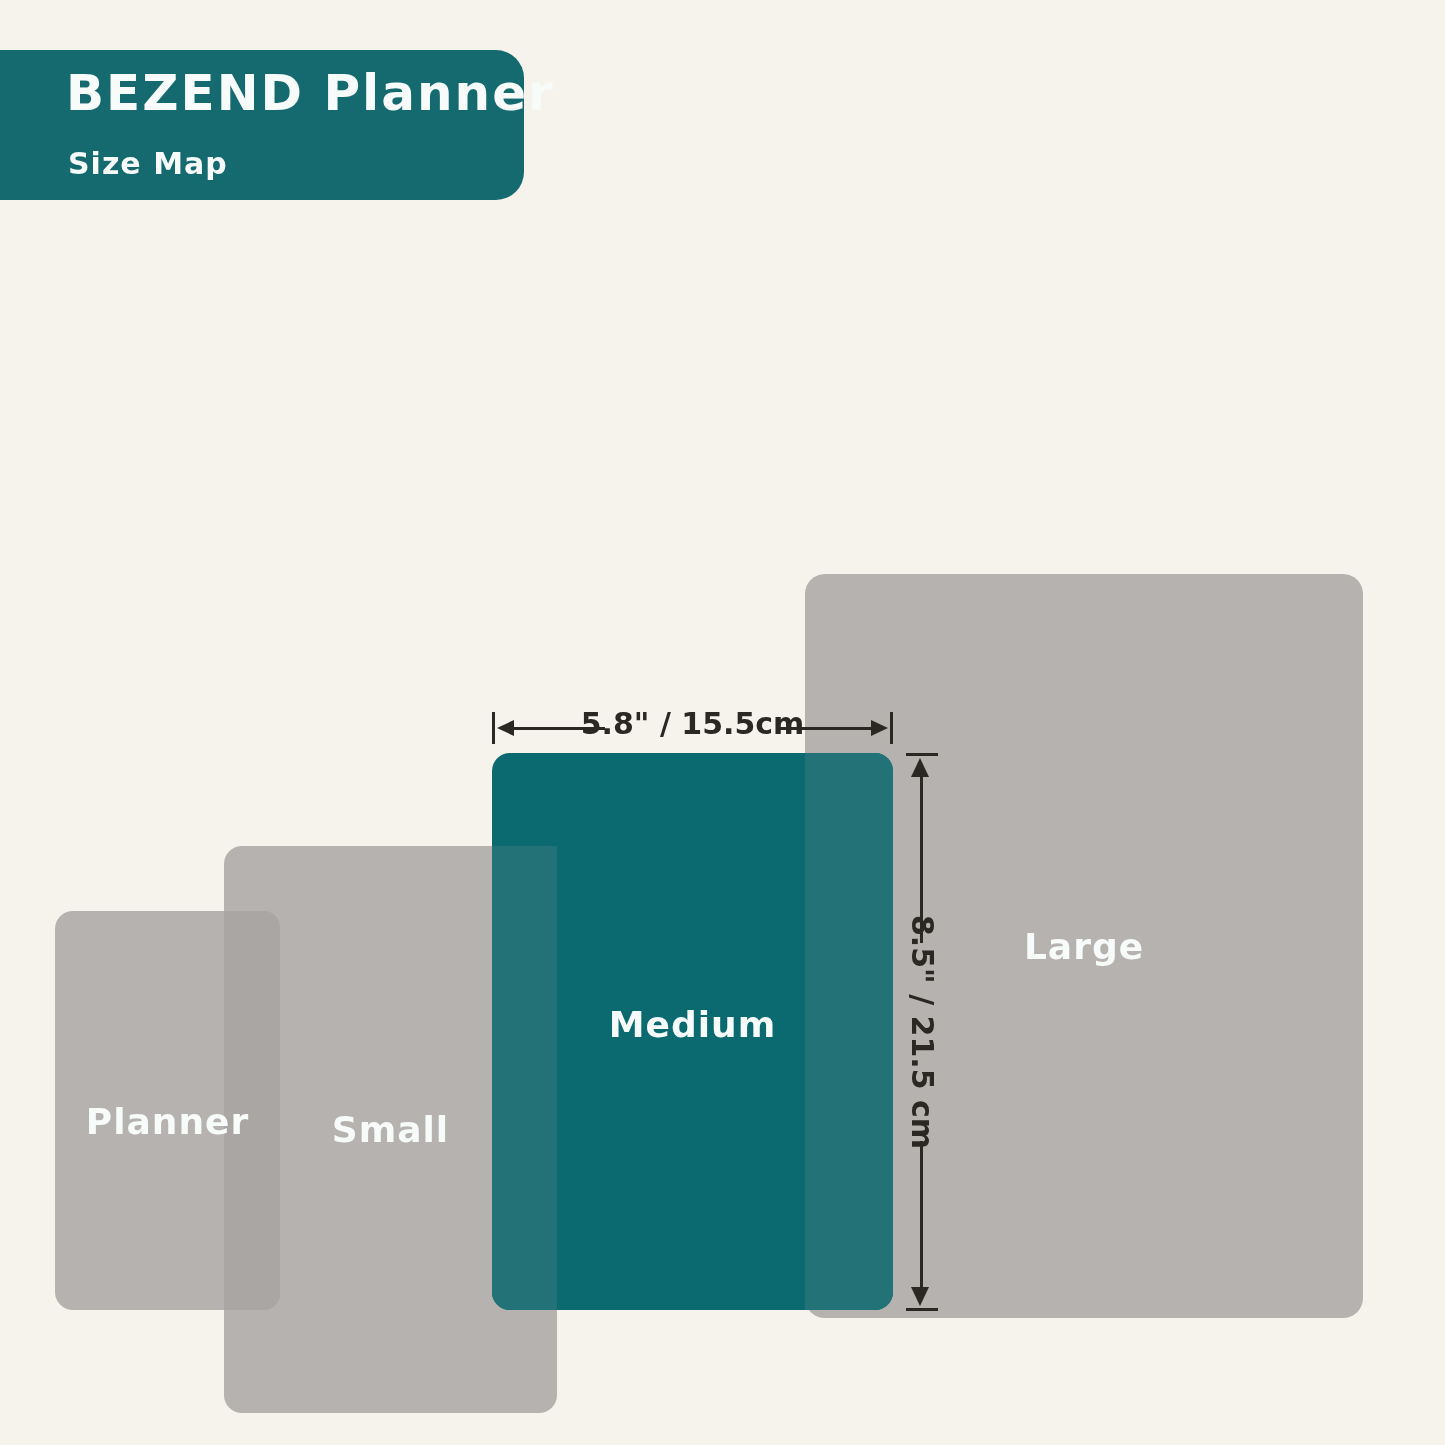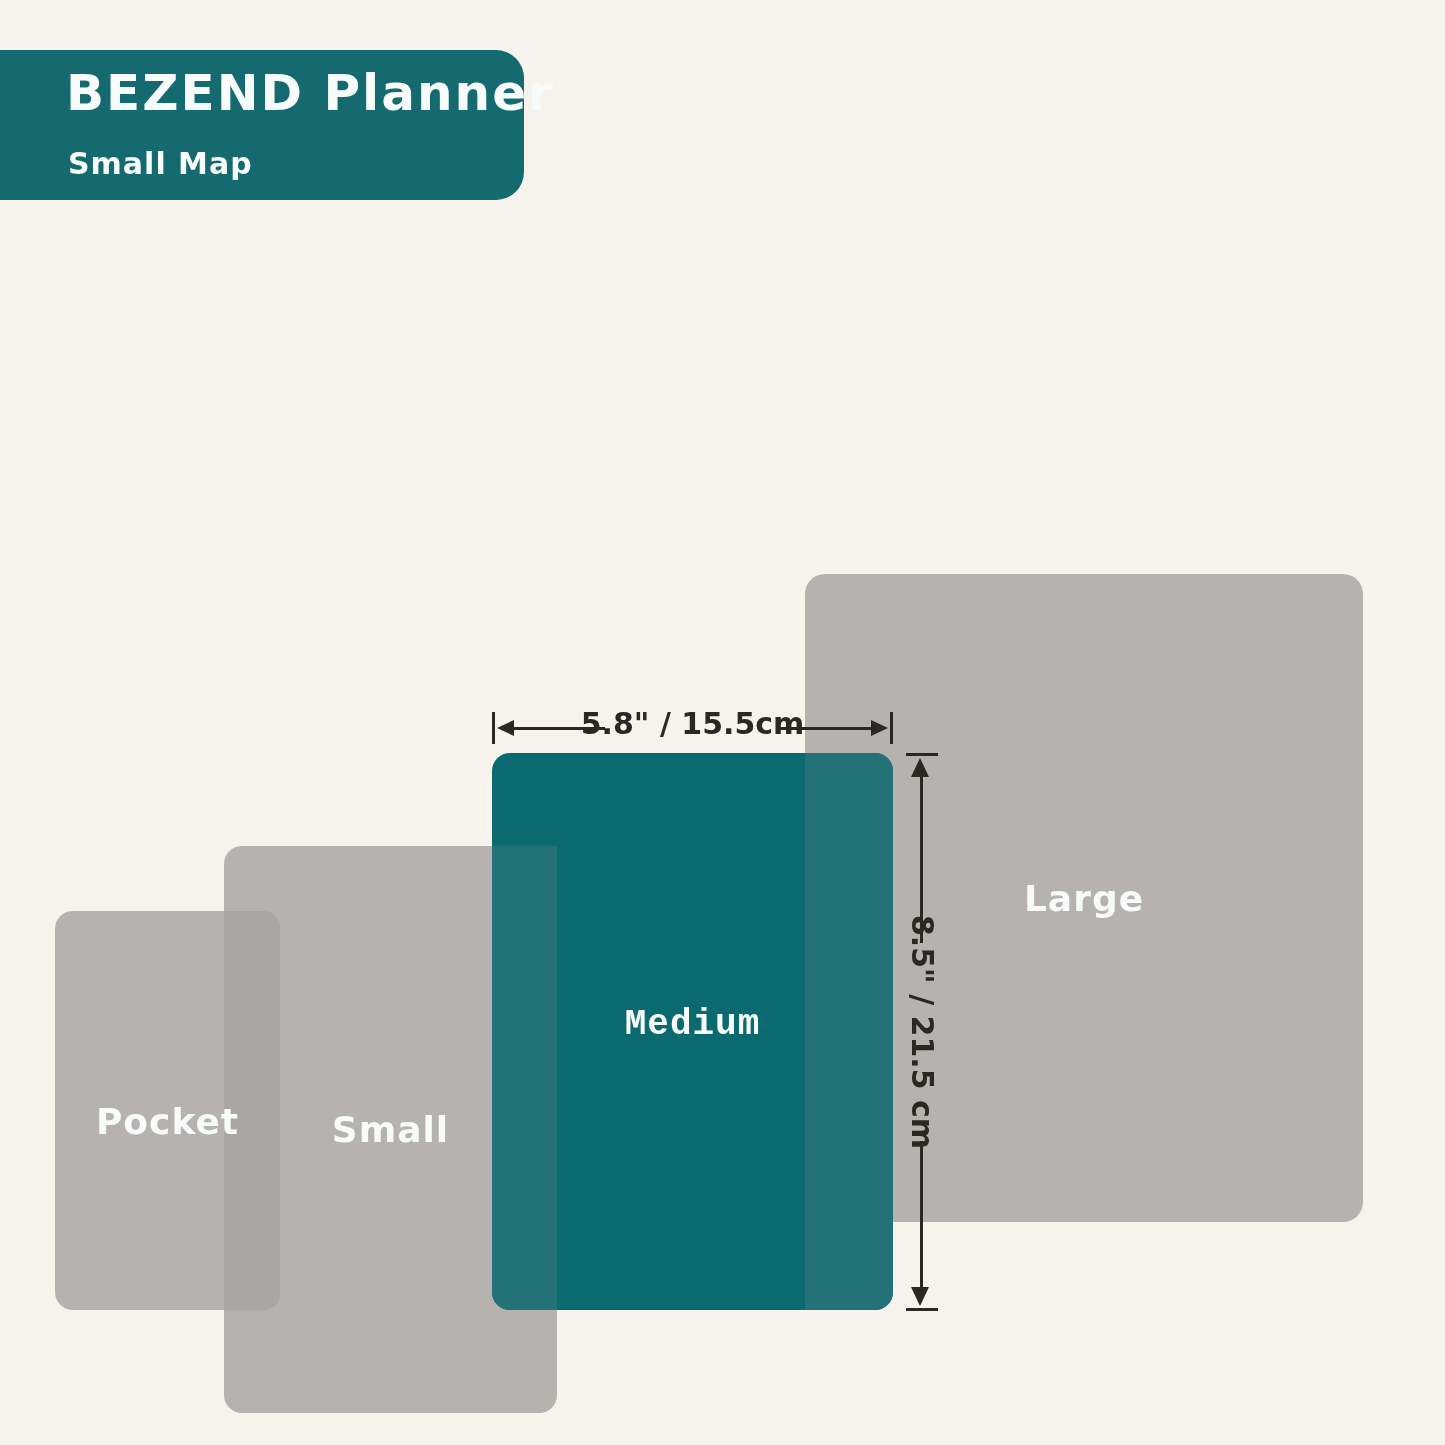--- a/index.html
+++ b/index.html
@@ -35,26 +35,26 @@
   }
   
   .card{
     position:absolute;display:flex;align-items:center;justify-content:center;
     border-radius:18px;overflow:hidden;
   }
   .card-label{
     position:relative;z-index:3;color:var(--label);
     font-size:36px;font-weight:600;letter-spacing:1px;white-space:nowrap;
   }
-  .card-large {left:805px;top:574px;width:558px;height:648px;background:var(--gray);border-radius:20px;}
+  .card-large {left:805px;top:574px;width:558px;height:744px;background:var(--gray);border-radius:20px;}
   .card-pocket{left:55px;top:911px;width:225px;height:399px;background:var(--gray);}
   .card-small {left:224px;top:846px;width:333px;height:567px;background:var(--gray);}
   .card-medium{left:492px;top:753px;width:401px;height:557px;background:var(--teal);}
   .card-pocket .card-label{padding-top:22px;}
-  .card-medium .card-label{padding-bottom:14px;font-family:Liberation Mono, monospace;}
+  .card-medium .card-label{padding-bottom:14px;}
   
   .overlap{position:absolute;z-index:1;}
   .ov-pocket-small{left:0;top:65px;width:56px;height:399px;background:var(--gray-overlap);border-radius:0 16px 16px 0;}
   .ov-small-medium{left:0;top:93px;width:65px;height:464px;background:var(--teal-overlap);}
   .ov-medium-large{left:313px;top:0;width:88px;height:557px;background:var(--teal-overlap);}
   
   .dim{position:absolute;color:var(--ink);}
   .dim .tick,.dim .seg{position:absolute;background:var(--ink);}
   .dim .arrow{position:absolute;width:0;height:0;}
   .dim-label{
@@ -78,29 +78,29 @@
   .dim-h .arrow-d{bottom:5px;left:6px;border-left:9px solid transparent;border-right:9px solid transparent;border-top:19px solid var(--ink);}
   .dim-h .seg-t{left:15px;top:22px;width:3px;height:168px;}
   .dim-h .seg-b{left:15px;bottom:22px;width:3px;height:148px;}
   .dim-h .dim-label{top:50%;left:50%;transform:translate(-50%,-50%) rotate(90deg);}
 </style>
 </head>
 <body>
 
 <div class="badge">
   <div class="badge-title">BEZEND Planner</div>
-  <div class="badge-subtitle">Small Map</div>
+  <div class="badge-subtitle">Size Map</div>
 </div>
 
 <div class="card card-large">
   <span class="card-label">Large</span>
 </div>
 
 <div class="card card-pocket">
-  <span class="card-label">Pocket</span>
+  <span class="card-label">Planner</span>
 </div>
 
 <div class="card card-small">
   <div class="overlap ov-pocket-small"></div>
   <span class="card-label">Small</span>
 </div>
 
 <div class="card card-medium">
   <div class="overlap ov-small-medium"></div>
   <div class="overlap ov-medium-large"></div>

